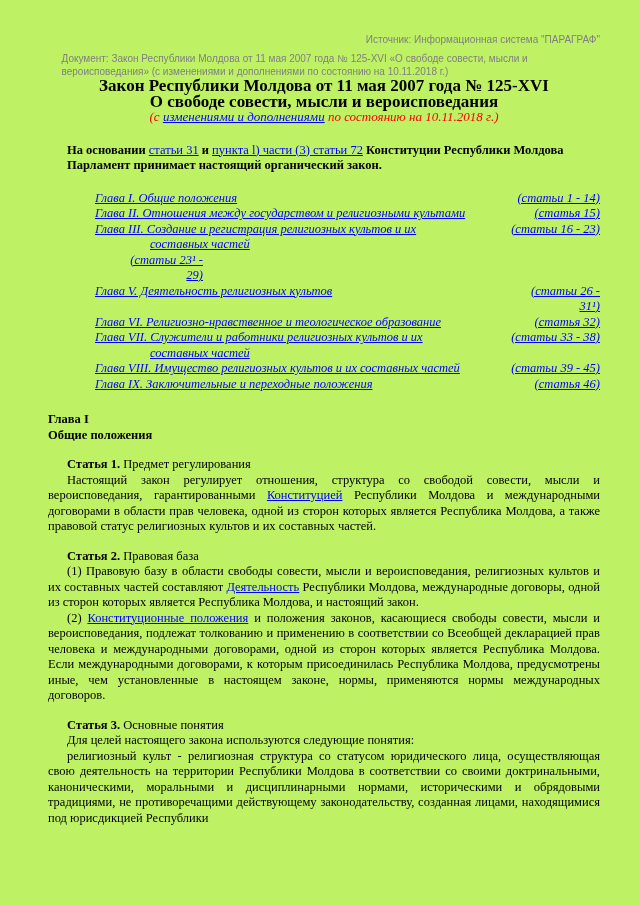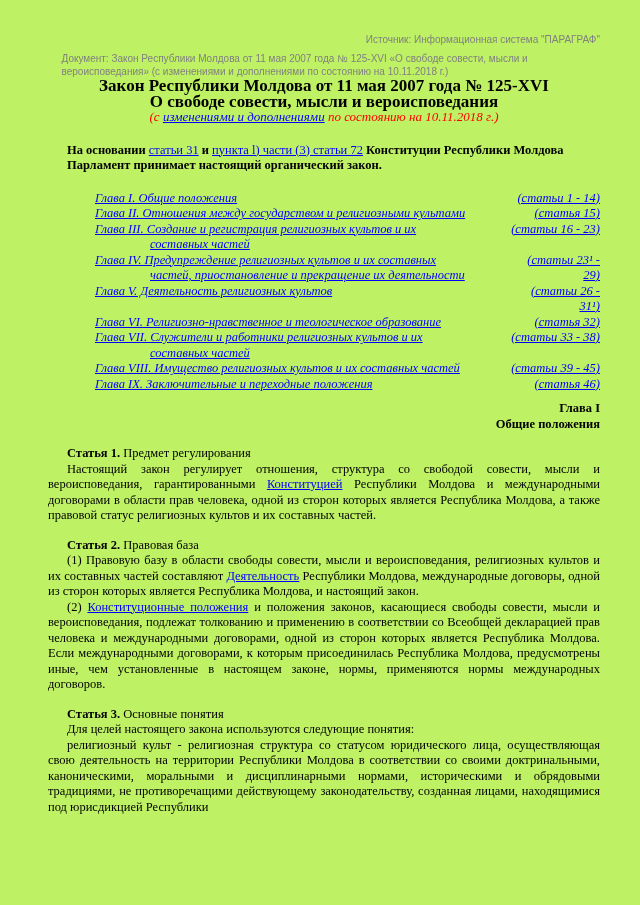--- a/index.html
+++ b/index.html
@@ -39,21 +39,21 @@
   p.para{margin:0;text-align:justify;text-indent:19px;line-height:15.5px;}
   .preamble{margin-top:18px;font-weight:bold;}
   .preamble a.lnk{font-weight:normal;}
   
   .toc{margin:17px 0 0 47px;line-height:15.5px;}
   .toc-row{display:flex;align-items:flex-start;white-space:pre-line;gap:9px;}
   .toc-title{flex:1;padding-left:55px;text-indent:-55px;font-style:italic;}
   .toc-art{width:108px;text-align:right;font-style:italic;}
   .toc a.lnk{font-style:italic;}
   
-  .chapter-head{text-align:right;font-weight:bold;line-height:15.5px;margin-top:9px;}
+  .chapter-head{text-align:left;font-weight:bold;line-height:15.5px;margin-top:20px;}
   .article{margin-top:14px;}
   .art-num{font-weight:bold;}
 </style>
 </head>
 <body>
 
 <div class="page">
 
   <div class="hdr">
     <div class="hdr-source">Источник: Информационная система "ПАРАГРАФ"</div>
@@ -80,22 +80,20 @@
     <div class="toc-row">
       <div class="toc-title"><a class="lnk">Глава II. Отношения между государством и религиозными культами</a></div>
       <div class="toc-art"><a class="lnk">(статья 15)</a></div>
     </div>
     <div class="toc-row">
       <div class="toc-title"><a class="lnk">Глава III. Создание и регистрация религиозных культов и их
 составных частей</a></div>
       <div class="toc-art"><a class="lnk">(статьи 16 - 23)</a></div>
     </div>
     <div class="toc-row">
-      <div class="toc-title"><a class="lnk">Глава IV. Предупреждение религиозных культов и их составных
-частей, приостановление и прекращение их деятельности</a></div>
       <div class="toc-art"><a class="lnk">(статьи 23¹ -
 29)</a></div>
     </div>
     <div class="toc-row">
       <div class="toc-title"><a class="lnk">Глава V. Деятельность религиозных культов</a></div>
       <div class="toc-art"><a class="lnk">(статьи 26 -
 31¹)</a></div>
     </div>
     <div class="toc-row">
       <div class="toc-title"><a class="lnk">Глава VI. Религиозно-нравственное и теологическое образование</a></div>

